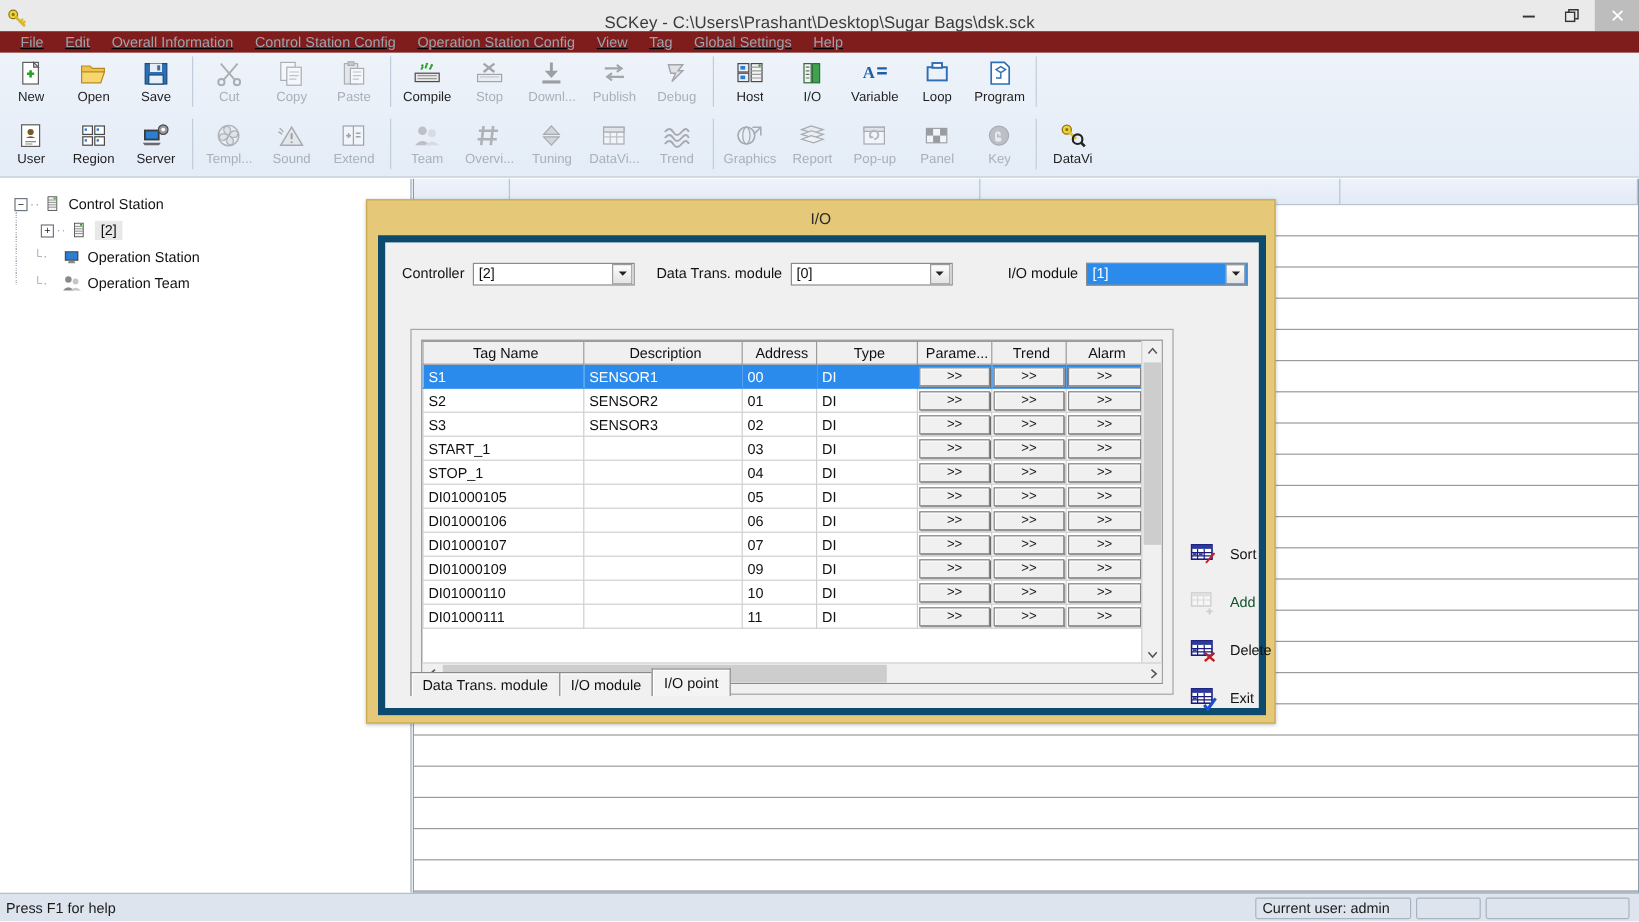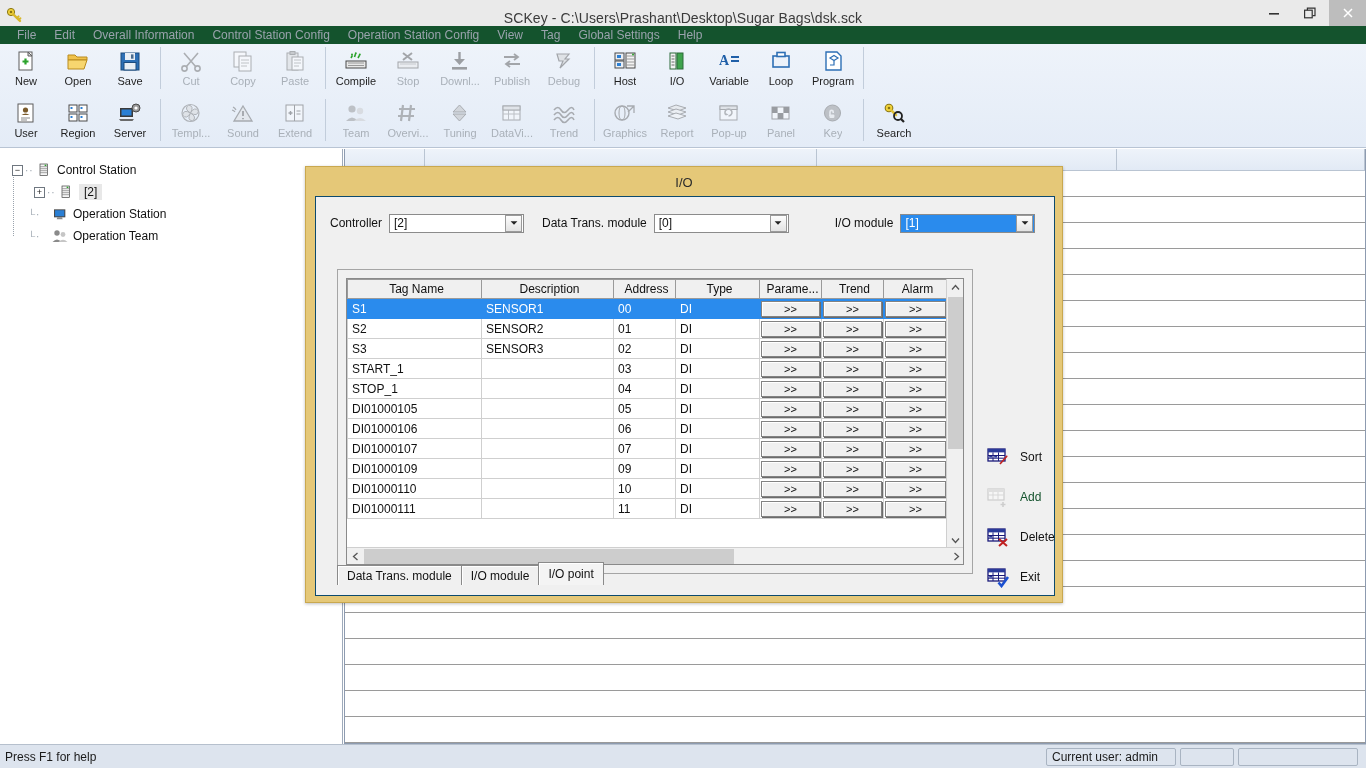--- a/index.html
+++ b/index.html
@@ -34,23 +34,24 @@
   .win-btn {
     width: 37px; height: 26px; display: flex; align-items: center; justify-content: center;
     color: #333; font-size: 12px; background: transparent;
   }
   .win-btn.close { background: #bdbdbd; color: #fff; }
   .win-btn svg { display: block; }
 
   
   .menubar {
     position: absolute; left: 0; top: 26px; width: 1366px; height: 18px;
-    background: #14532d;
+    background: #7f1d1d;
     display: flex; align-items: flex-end;
     padding-left: 8px;
+    text-decoration: underline;
   }
   .menubar .mi {
     color: #9aa3ad; font-size: 12px; padding: 0 9px; line-height: 18px;
     white-space: nowrap;
   }
 
   
   .toolbar {
     position: absolute; left: 0; top: 44px; width: 1366px; height: 104px;
     background: linear-gradient(#eef3fa, #e4ecf7);
@@ -109,21 +110,21 @@
   
   .dialog {
     position: absolute; left: 305px; top: 166px; width: 758px; height: 437px;
     background: #e5c878; border: 1px solid #c9a84f;
     box-shadow: 0 1px 3px rgba(0,0,0,.25);
   }
   .dlg-title { height: 30px; display: flex; align-items: center; justify-content: center;
                font-size: 13px; color: #2b2b2b; }
   .dlg-body {
     position: absolute; left: 9px; top: 29px; width: 740px; height: 400px;
-    background: #f0f0f0; border: 1px solid #0c4a6e; padding-left: 32px;
+    background: #f0f0f0; border: 6px solid #0c4a6e; padding-left: 32px;
   }
 
   .ctrl-row { position: absolute; left: 14px; top: 14px; width: 712px; height: 24px; display: flex; align-items: center; }
   .ctrl-lbl { font-size: 12px; color: #111; margin-right: 7px; white-space: nowrap; }
   .combo {
     height: 19px; border: 1px solid #8b8b8b; background: #fff;
     display: flex; align-items: center; position: relative;
     font-size: 12px; color: #111;
   }
   .combo .cval { padding-left: 4px; flex: 1; }
@@ -617,21 +618,21 @@
         <div class="tb-item">
           <div class="glyph">
             <svg width="24" height="22" viewBox="0 0 24 22">
               <circle cx="7" cy="6" r="3.8" fill="#f2d33a" stroke="#8a7612" stroke-width="1.1"></circle>
               <circle cx="7" cy="6" r="1.3" fill="#8a7612"></circle>
               <path d="M9.4 8.4 L14 13" stroke="#e0c23a" stroke-width="2.6" stroke-linecap="round"></path>
               <circle cx="16" cy="14" r="4" fill="none" stroke="#222" stroke-width="1.8"></circle>
               <path d="M19 17 L22 20" stroke="#222" stroke-width="2.2"></path>
             </svg>
           </div>
-          <div class="lbl">Search</div>
+          <div class="lbl">DataVi</div>
         </div>
       </div>
   </div>
 
   <div class="bggrid">
     <div class="bg-head">
       <div class="c" style="width:80px"></div>
       <div class="c" style="width:392px"></div>
       <div class="c" style="width:300px"></div>
       <div class="c" style="width:248px"></div>

